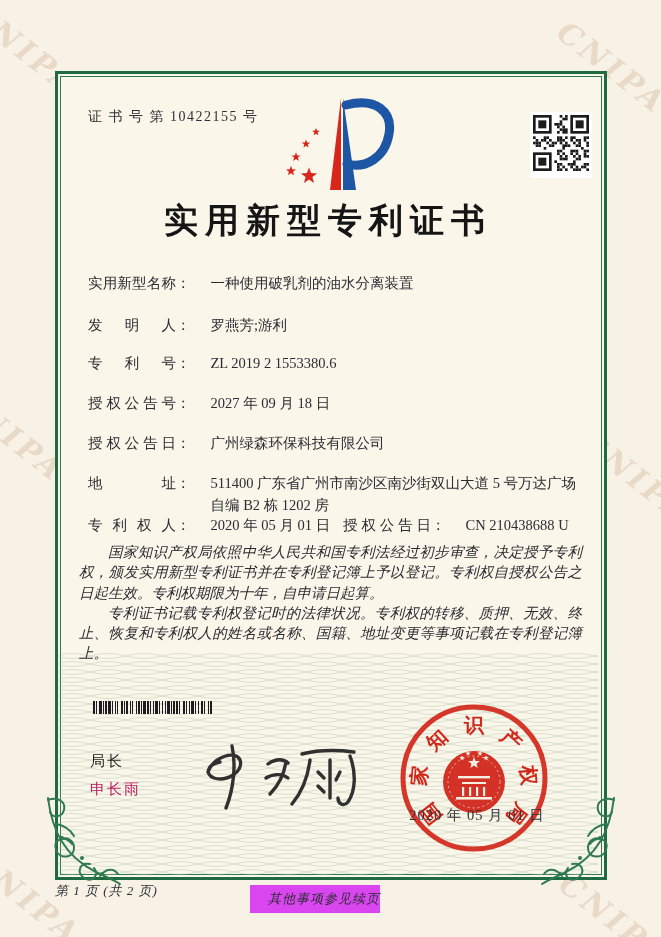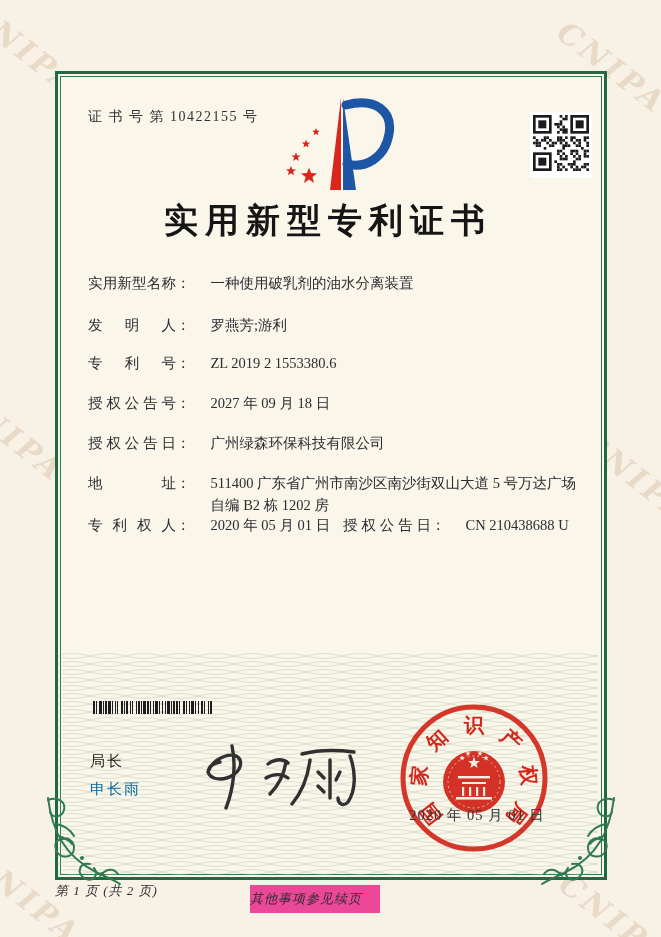--- a/index.html
+++ b/index.html
@@ -43,33 +43,33 @@
     font-size:14.5px;line-height:20.3px;text-align:justify;font-style:italic;color:#2a2a30;
   }
   .bodytext p{margin:0;text-indent:2em;}
   
   #guilloche{position:absolute;left:58px;top:650px;pointer-events:none;}
   
   .barcode{position:absolute;left:93px;top:701px;width:167px;height:13px;display:flex;align-items:stretch;overflow:hidden;}
   .barcode i{display:block;height:100%;}
   
   .director-title{position:absolute;left:90px;top:752px;font-family:"Liberation Sans","DejaVu Sans",sans-serif;font-size:15px;letter-spacing:2px;color:#222;text-align:center;}
-  .director-name{position:absolute;left:90px;top:780px;font-family:Liberation Sans, sans-serif;font-size:15px;letter-spacing:2px;color:#0369a1;}
+  .director-name{position:absolute;left:90px;top:780px;font-family:Liberation Sans, sans-serif;font-size:15px;letter-spacing:2px;color:#be185d;}
   .sig{position:absolute;left:198px;top:742px;}
   
   .seal{position:absolute;left:396px;top:700px;}
   .seal-date{
     position:absolute;left:402px;top:806px;width:150px;text-align:center;
     font-size:14.5px;letter-spacing:1px;color:#33333d;z-index:6;
   }
   
   .page-footer{position:absolute;left:55px;top:882px;width:546px;font-size:13px;font-style:italic;letter-spacing:1px;color:#2e2e34;}
   .note-box{
-    position:absolute;left:250px;top:885px;width:130px;height:28px;background:#ec4899;
-    text-align:left;font-size:13px;font-style:italic;letter-spacing:1px;color:#2e2e34;line-height:28px;
+    position:absolute;left:250px;top:885px;width:130px;height:28px;background:#d946ef;
+    text-align:right;font-size:13px;font-style:italic;letter-spacing:1px;color:#2e2e34;line-height:28px;
     box-shadow:0 0 4px rgba(0,0,0,0.03);
   }
   .qr-wrap{position:absolute;left:530px;top:112px;background:#fff;padding:3px;}
   .ornament{position:absolute;pointer-events:none;}
 </style>
 </head>
 <body>
 
 <div class="wm" style="left:-16px;top:-4px">CNIPA</div>
 <div class="wm" style="left:572px;top:14px">CNIPA</div>
@@ -333,20 +333,22 @@
   <span class="flabel">地址</span><span class="fcolon">：</span><span class="fvalue wrap"><span>511400 广东省广州市南沙区南沙街双山大道 5 号万达广场</span><br><span>自编 B2 栋 1202 房</span></span>
 </div>
 <div class="frow" style="top:514px">
   <span class="flabel">专利权人</span><span class="fcolon">：</span><span class="fvalue">2020 年 05 月 01 日</span>
   <span class="col2">
     <span class="flabel">授权公告日</span><span class="fcolon">：</span><span class="fvalue">CN 210438688 U</span>
   </span>
 </div>
 
 <div class="bodytext">
+  <p>国家知识产权局依照中华人民共和国专利法经过初步审查，决定授予专利权，颁发实用新型专利证书并在专利登记簿上予以登记。专利权自授权公告之日起生效。专利权期限为十年，自申请日起算。</p>
+  <p>专利证书记载专利权登记时的法律状况。专利权的转移、质押、无效、终止、恢复和专利权人的姓名或名称、国籍、地址变更等事项记载在专利登记簿上。</p>
 </div>
 
 <div class="barcode" id="barcode">
     <i style="width: 2px; background: rgb(29, 29, 31);"></i>
     <i style="width: 1px; background: transparent;"></i>
     <i style="width: 1px; background: rgb(29, 29, 31);"></i>
     <i style="width: 2px; background: transparent;"></i>
     <i style="width: 3px; background: rgb(29, 29, 31);"></i>
     <i style="width: 1px; background: transparent;"></i>
     <i style="width: 1px; background: rgb(29, 29, 31);"></i>

